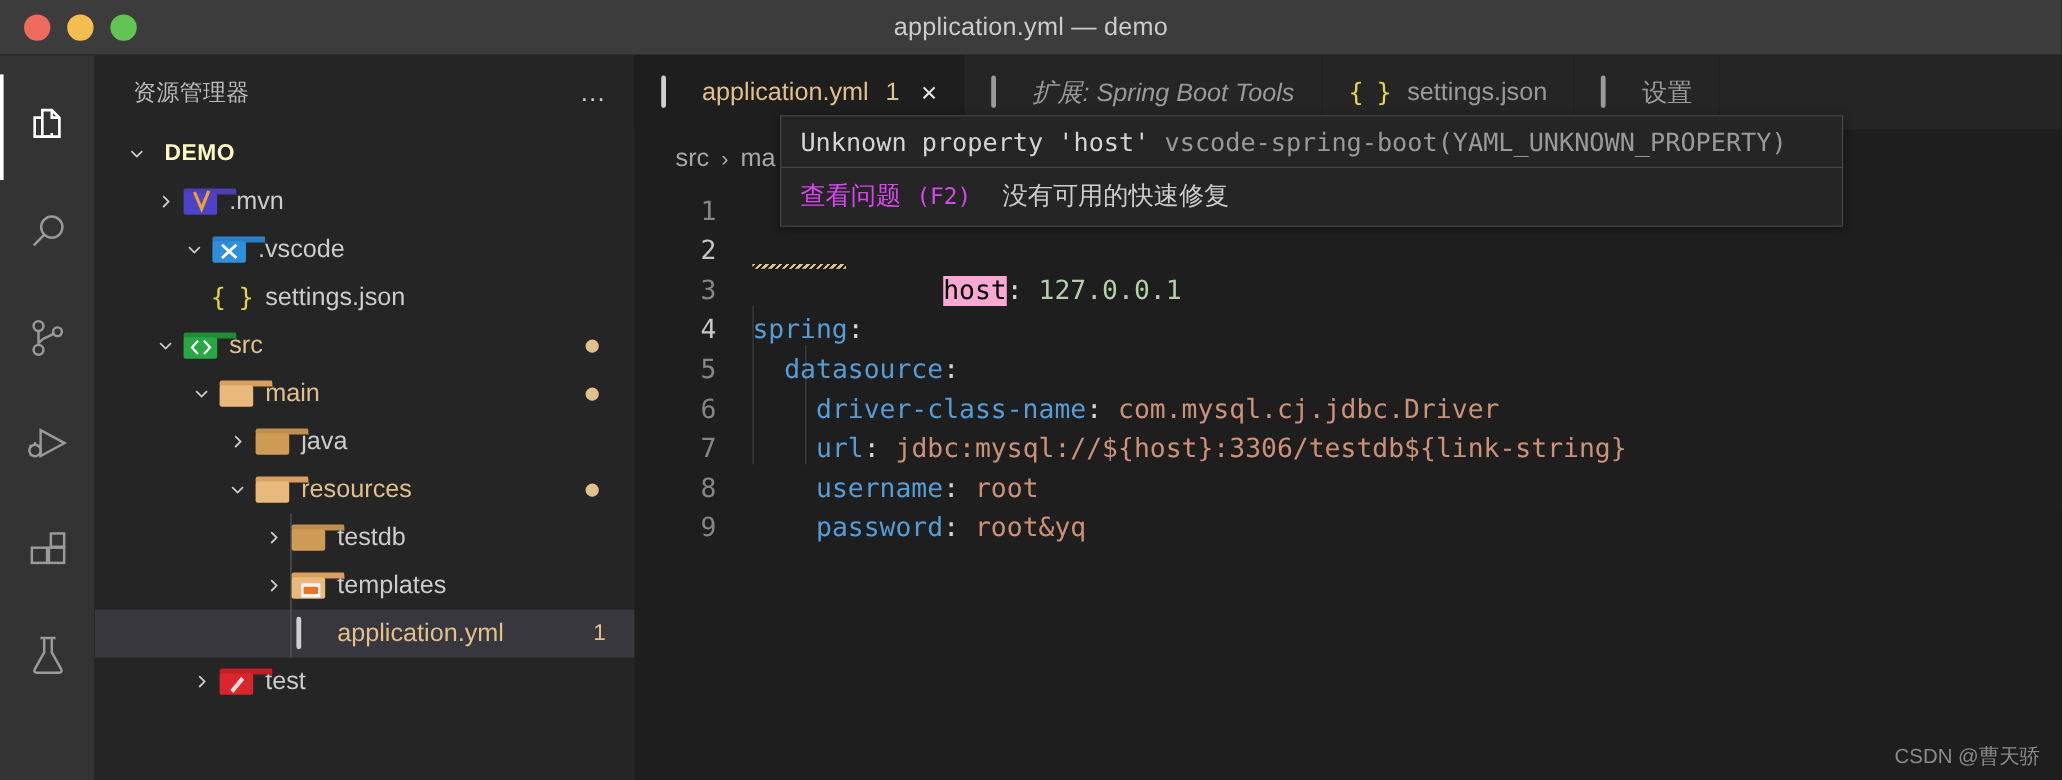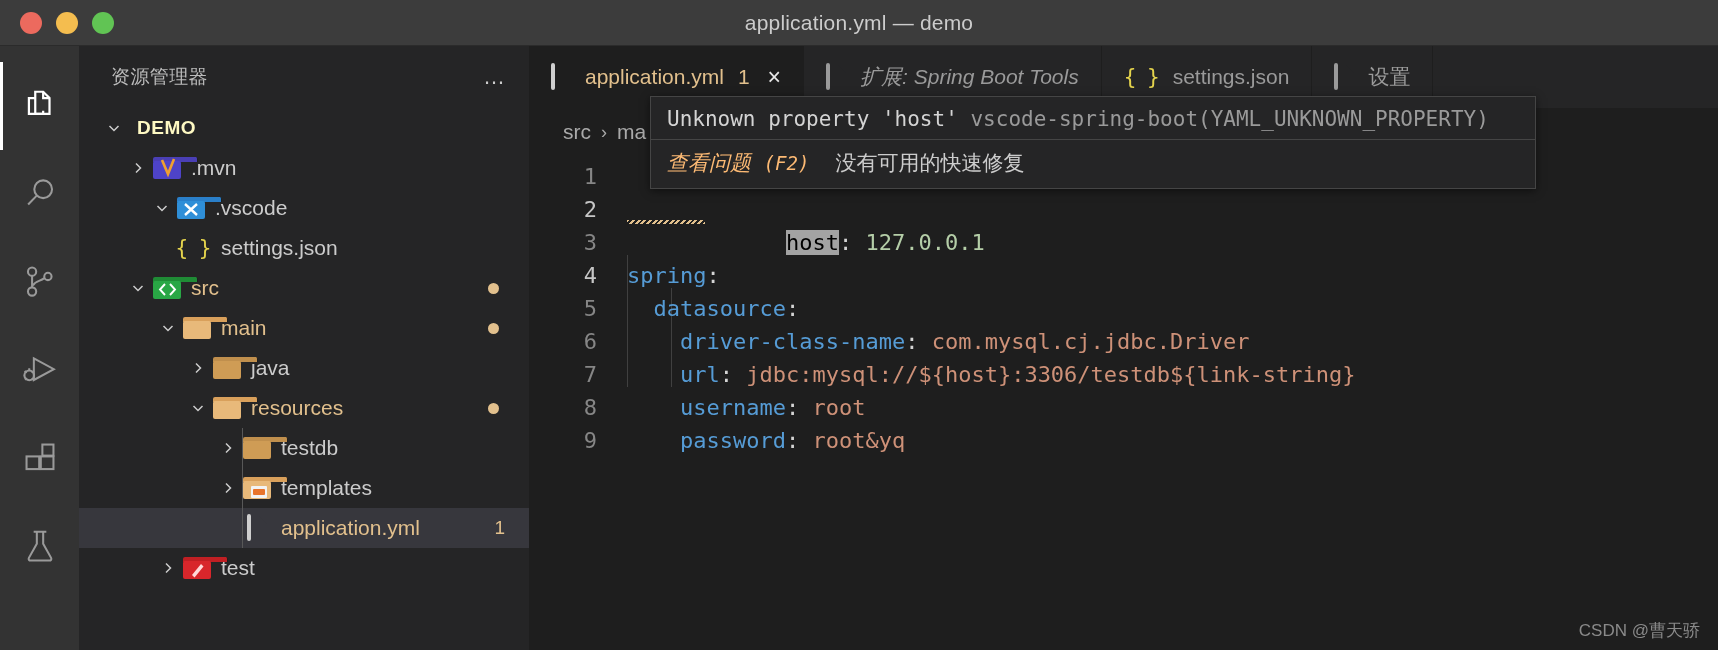--- a/index.html
+++ b/index.html
@@ -130,21 +130,21 @@
   .code-wrap { flex: 1; display: flex; font-family: "DejaVu Sans Mono", monospace; font-size: 22px; position: relative; overflow: hidden; }
   .gutter { width: 90px; flex: 0 0 90px; text-align: right; padding-right: 22px; color: #868686; padding-top: 4px; }
   .gutter div { height: 33px; line-height: 33px; }
   .gutter div.cur { color: #c6c6c6; }
   .code { flex: 1; padding-top: 4px; position: relative; padding-left: 8px; }
   .cline { height: 33px; line-height: 33px; white-space: pre; position: relative; }
   .k { color: #569cd6; }
   .p { color: #d4d4d4; }
   .s { color: #ce9178; }
   .num { color: #b5cea8; }
-  .hl-host { background: #a3a3a3; }
+  .hl-host { background: #f9a8d4; }
   .squig {
     position: absolute; left: 0; bottom: 1px; height: 4px; width: 78px;
     background-image: repeating-linear-gradient(135deg, #e2c08d 0 2px, transparent 2px 4px);
   }
   .vguide { position: absolute; top: 0; bottom: 0; width: 1px; background: #404040; }
 
   
   .hover {
     position: absolute; left: 650px; top: 96px; width: 886px;
     background: #252526; border: 1px solid #454545;
@@ -153,21 +153,21 @@
   .hover-msg {
     padding: 10px 16px 8px; color: #d4d4d4;
     font-family: "DejaVu Sans Mono", monospace; font-size: 21px; white-space: nowrap;
   }
   .hover-msg .src { color: #9a9a9a; }
   .hover-sep { height: 1px; background: #454545; }
   .hover-actions {
     padding: 9px 16px 11px; display: flex; align-items: baseline; gap: 26px;
     font-size: 21px; font-family: "DejaVu Sans Mono", monospace;
   }
-  .hover-actions .link { color: #fdba74; font-style: italic; }
+  .hover-actions .link { color: #d946ef; }
   .hover-actions .link .kb { font-size: 19px; }
   .hover-actions .noqf { color: #cccccc; }
 
   .watermark {
     position: absolute; right: 18px; bottom: 8px;
     color: #8a8a8a; font-size: 17px;
   }
 </style>
 </head>
 <body>

